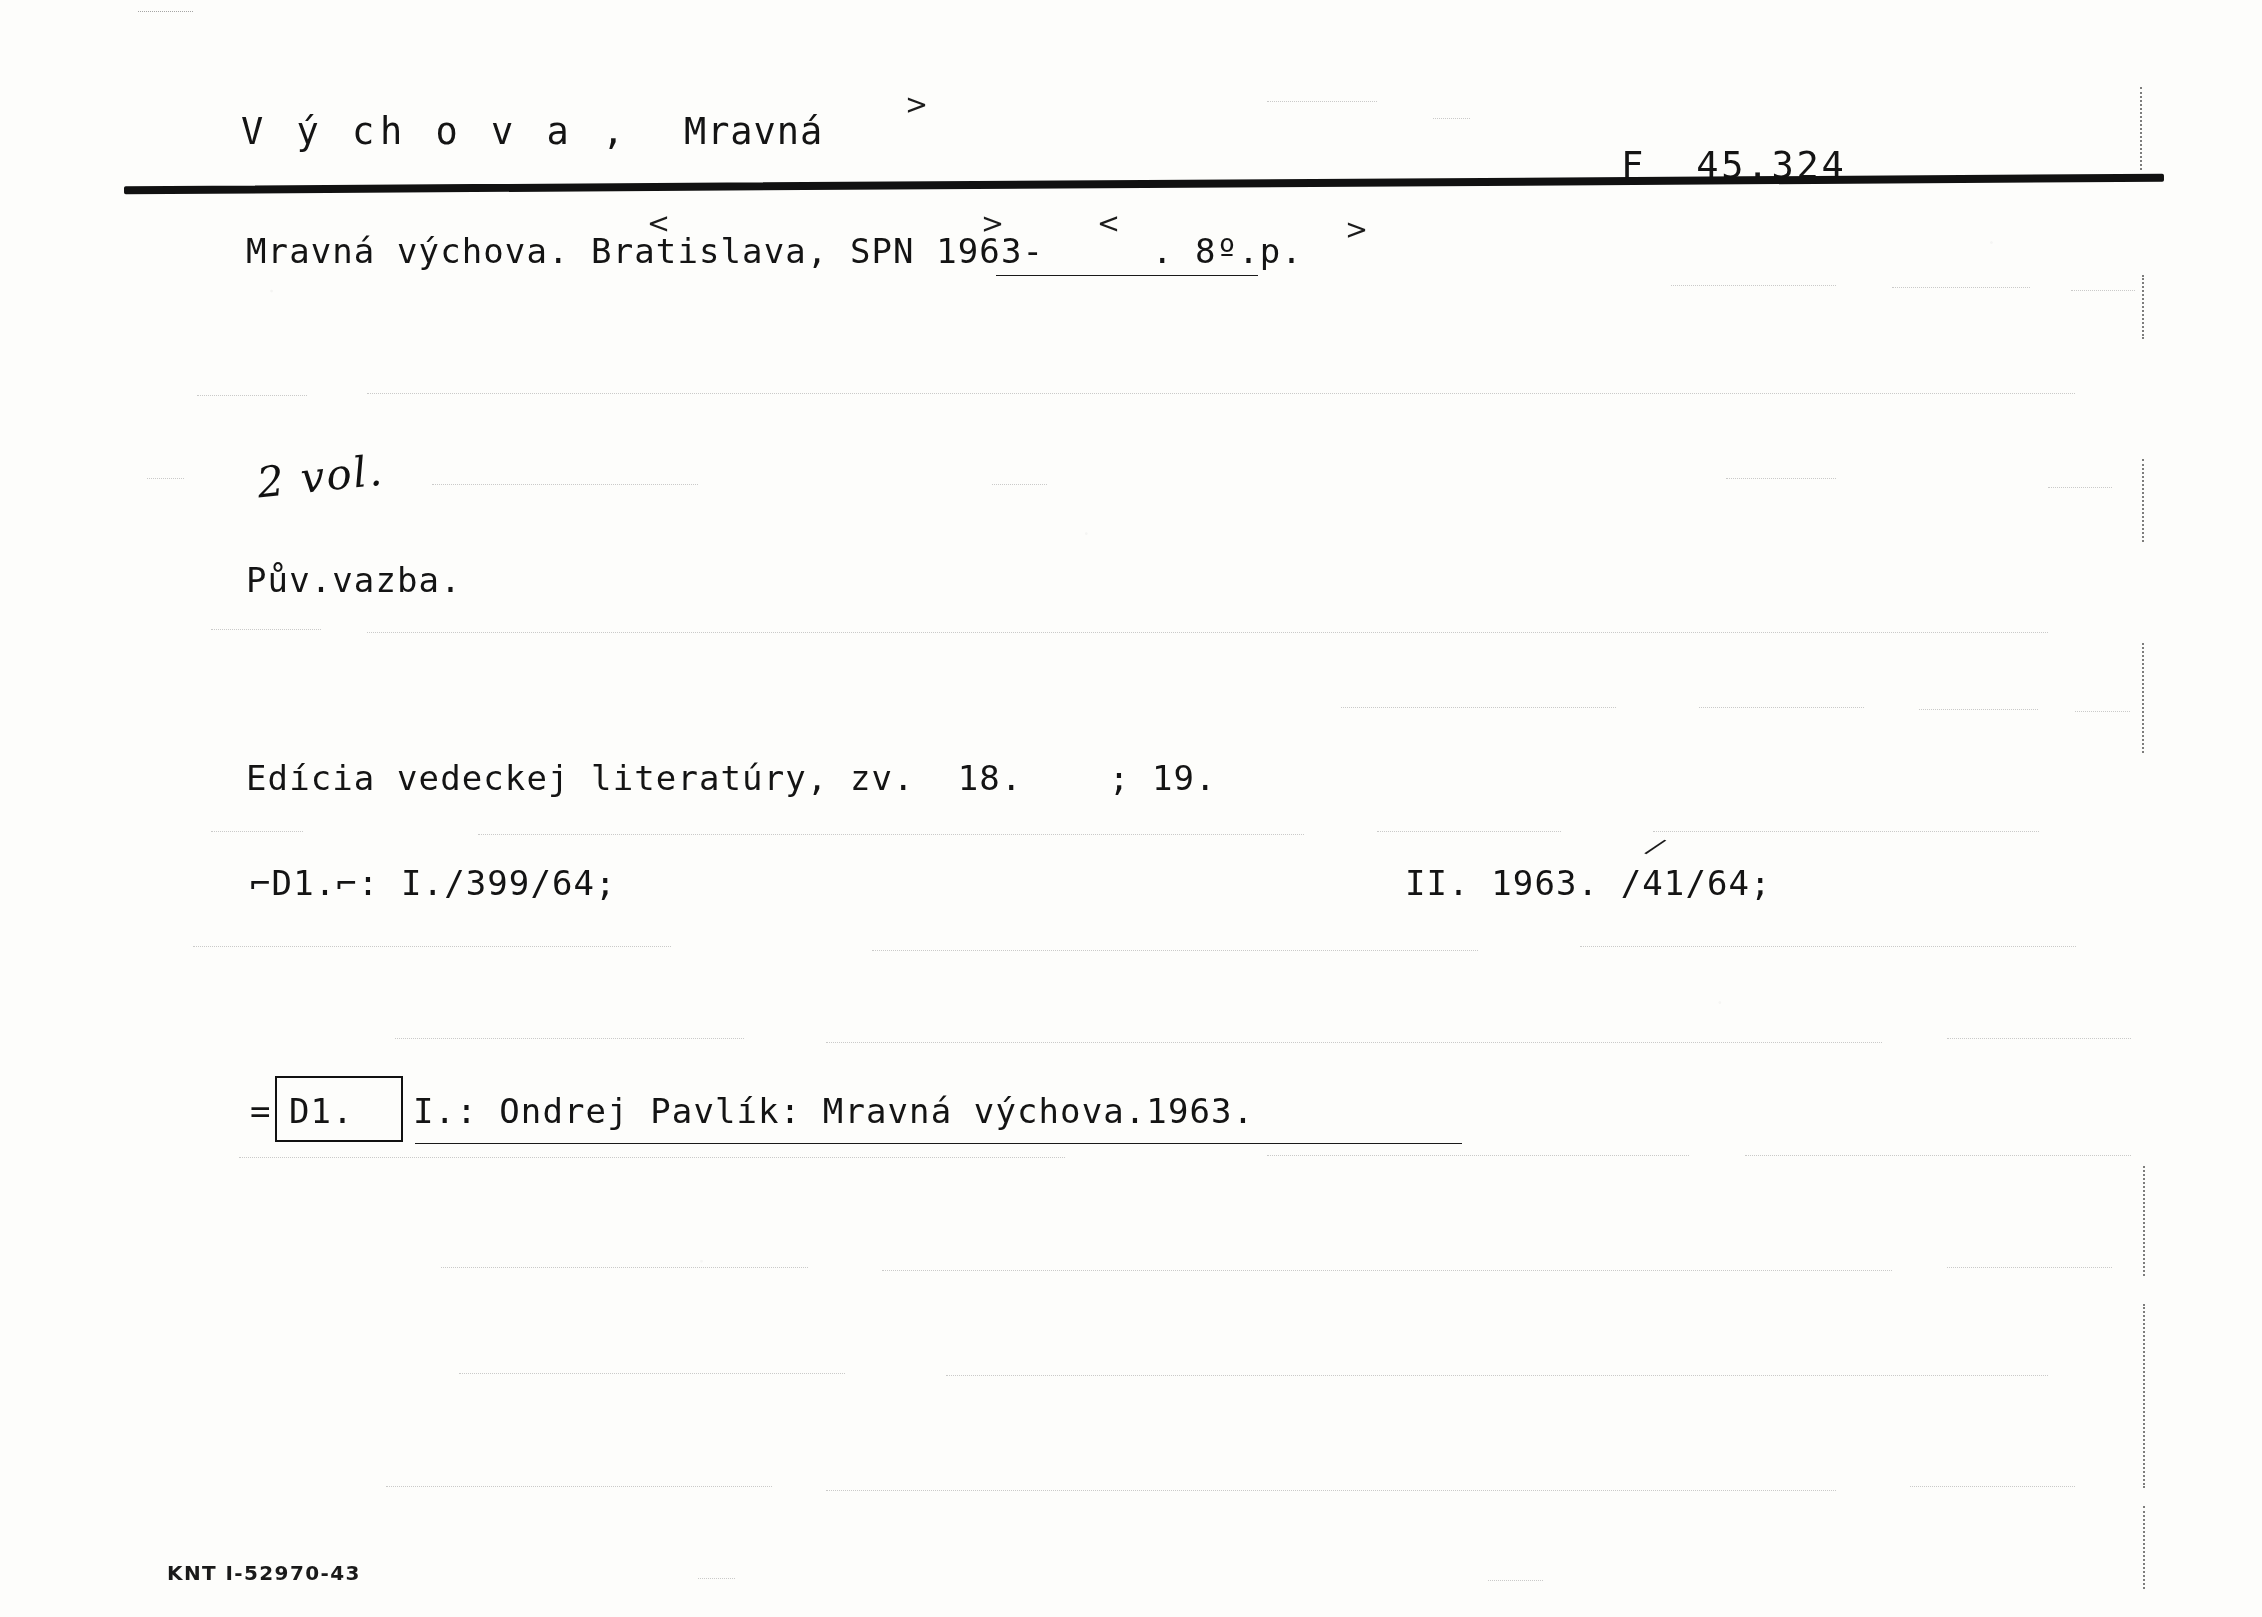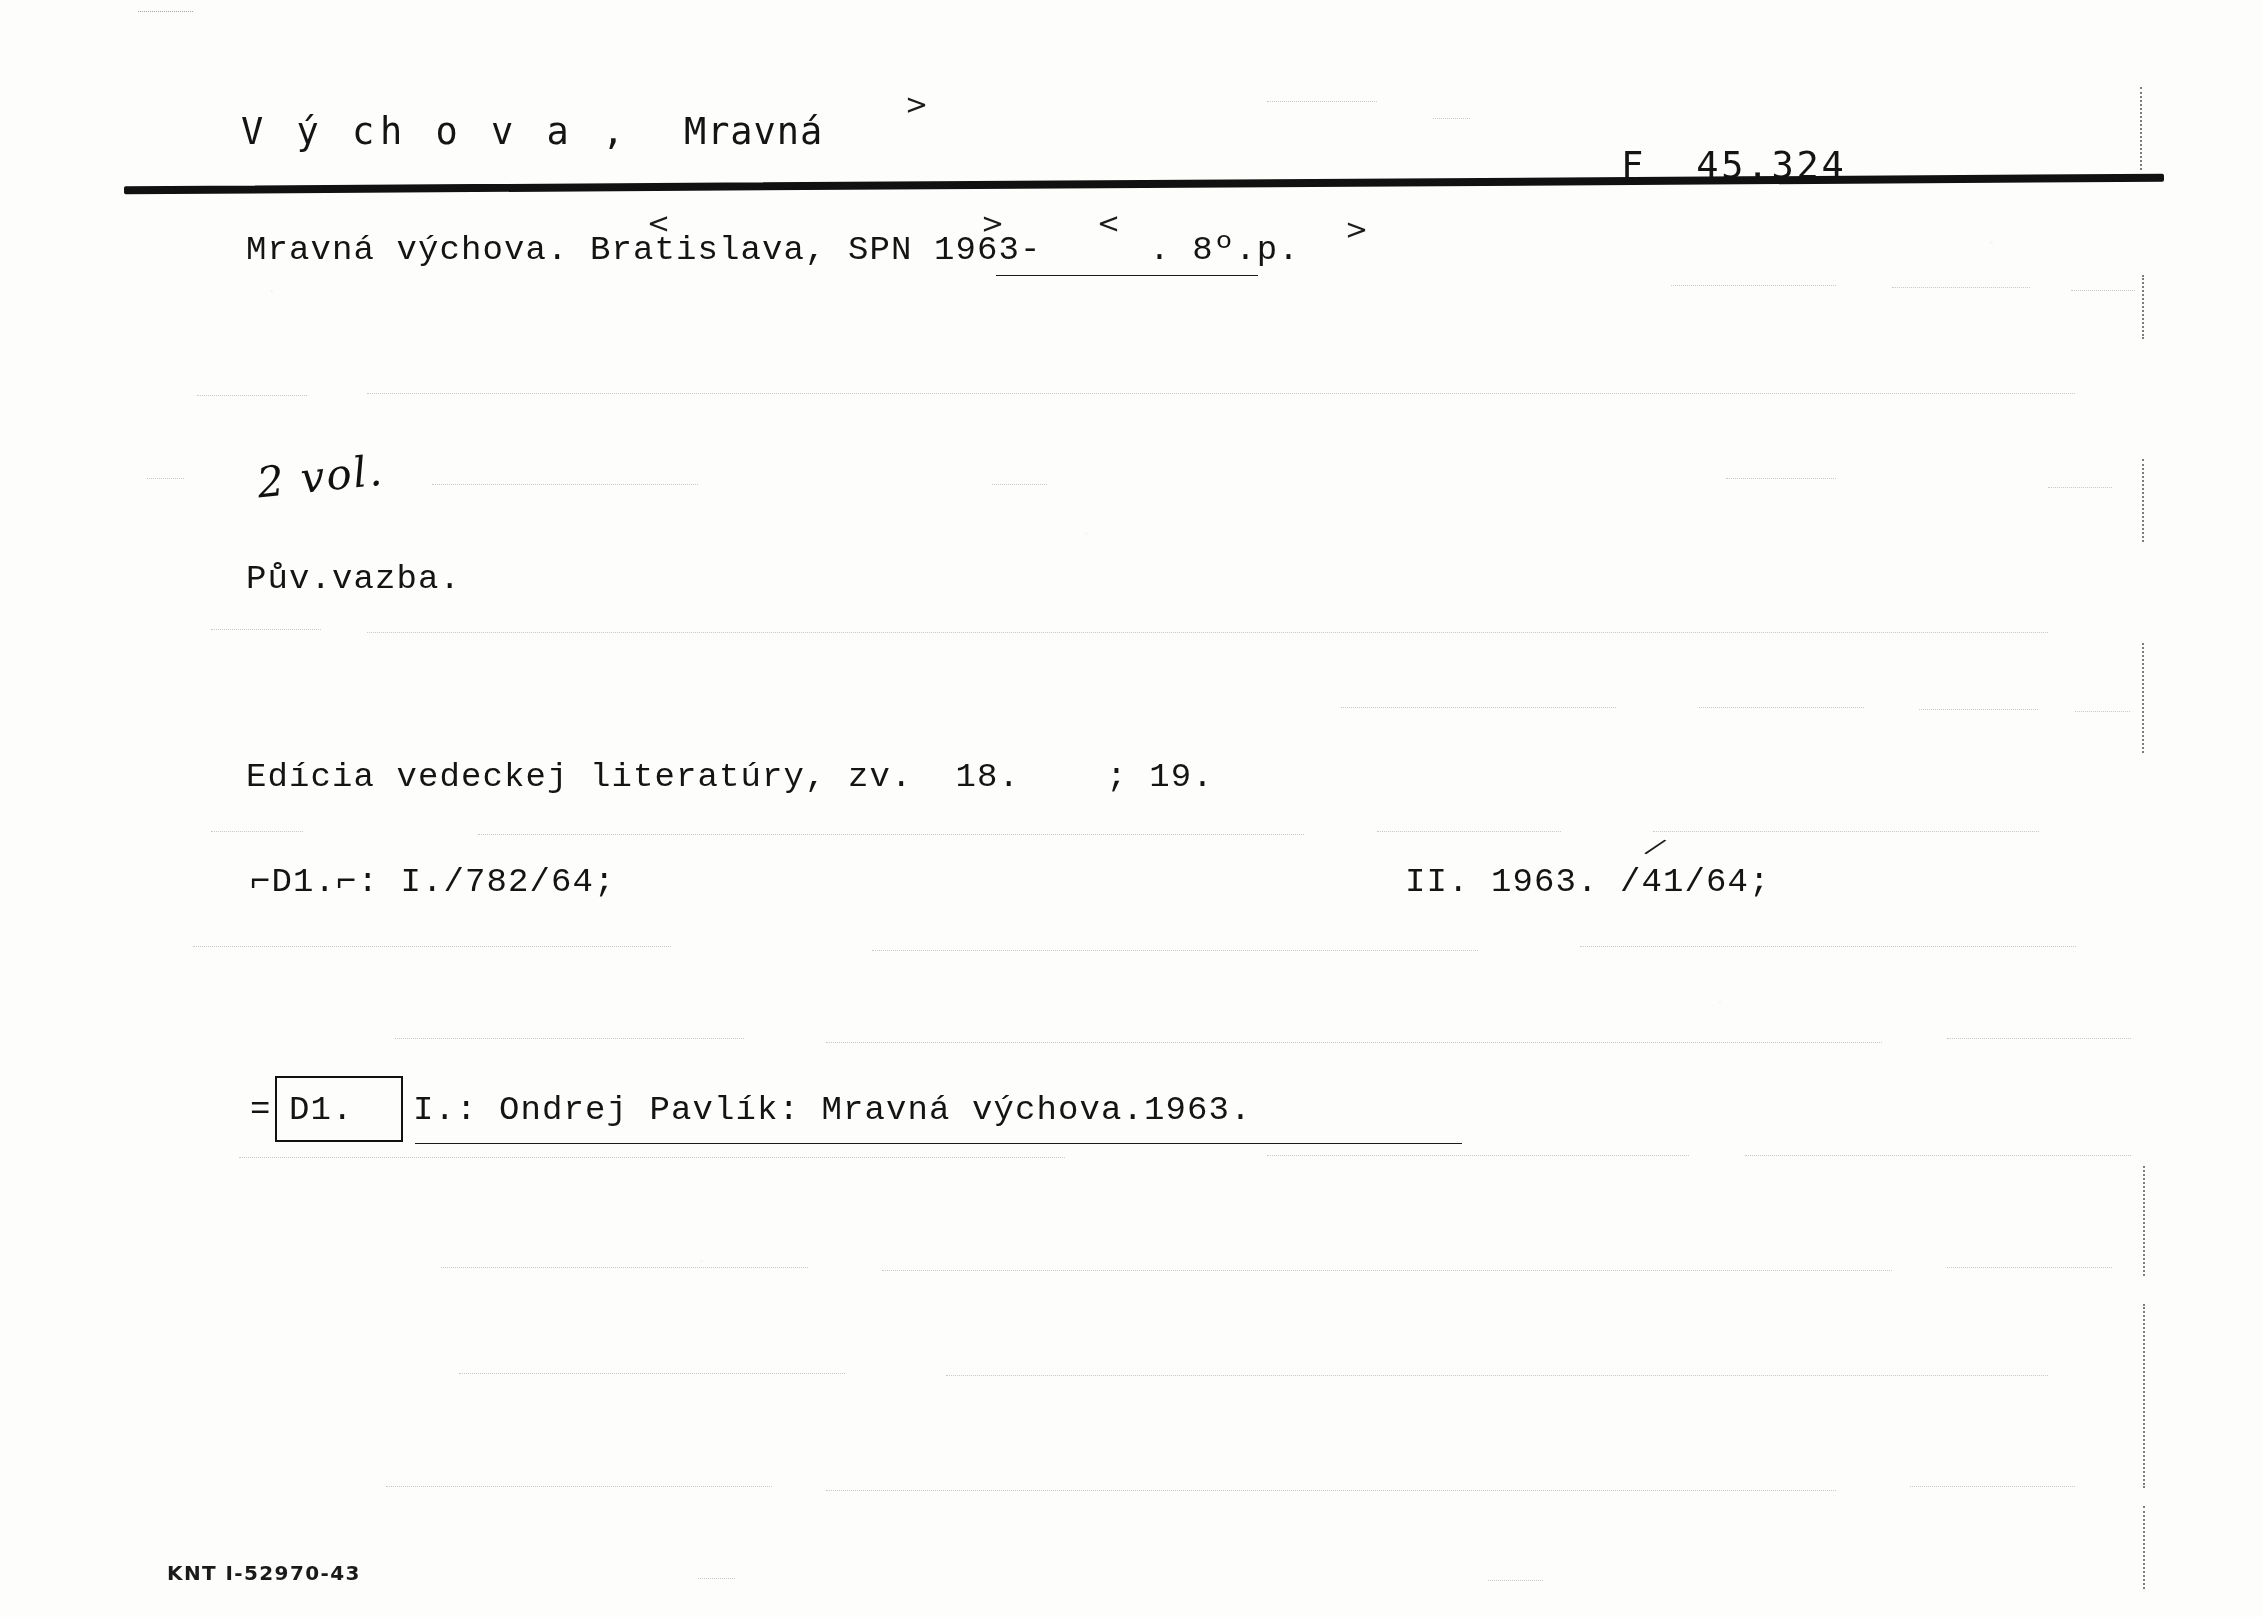--- a/index.html
+++ b/index.html
@@ -67,21 +67,20 @@
     font-size: 37px;
     letter-spacing: 5.5px;
   }
   .call-number {
     font-size: 37px;
     letter-spacing: 2.8px;
   }
   .body-line {
     font-size: 34px;
     letter-spacing: 1.1px;
-    font-family: Liberation Mono, monospace;
   }
   .footer-code {
     font-size: 20px;
     letter-spacing: 1.4px;
     color: #1a1a1a;
     font-family: "DejaVu Sans", sans-serif;
     font-weight: bold;
   }
 
   .underline-imprint {
@@ -207,21 +206,21 @@
   <div class="caret flip" style="left:1097px; top:209px;">&gt;</div>
   <div class="caret" style="left:1345px; top:213px;">&gt;</div>
 
   <div class="scrawl" style="left:257px; top:452px;">2 vol.</div>
 
   <div class="txt body-line" style="left:246px; top:560px;">Pův.vazba.</div>
 
 
   <div class="txt body-line" style="left:246px; top:758px;">Edícia vedeckej literatúry, zv.  18.    ; 19.</div>
 
-  <div class="txt body-line" style="left:250px; top:863px;">⌐D1.⌐: I./782/64;</div>
+  <div class="txt body-line" style="left:250px; top:863px;">⌐D1.⌐: I./399/64;</div>
 
   <div class="txt body-line" style="left:1405px; top:863px;">II. 1963. /41/64;</div>
 
   <div class="caret" style="left:1653px; top:831px; transform:rotate(25deg);">⁄</div>
 
   <div class="txt body-line" style="left:250px; top:1091px;">=</div>
 
   <div class="bracket-box" style="left:275px; top:1076px; width:124px; height:62px;"></div>
 
   <div class="txt body-line" style="left:289px; top:1091px;">D1.</div>

